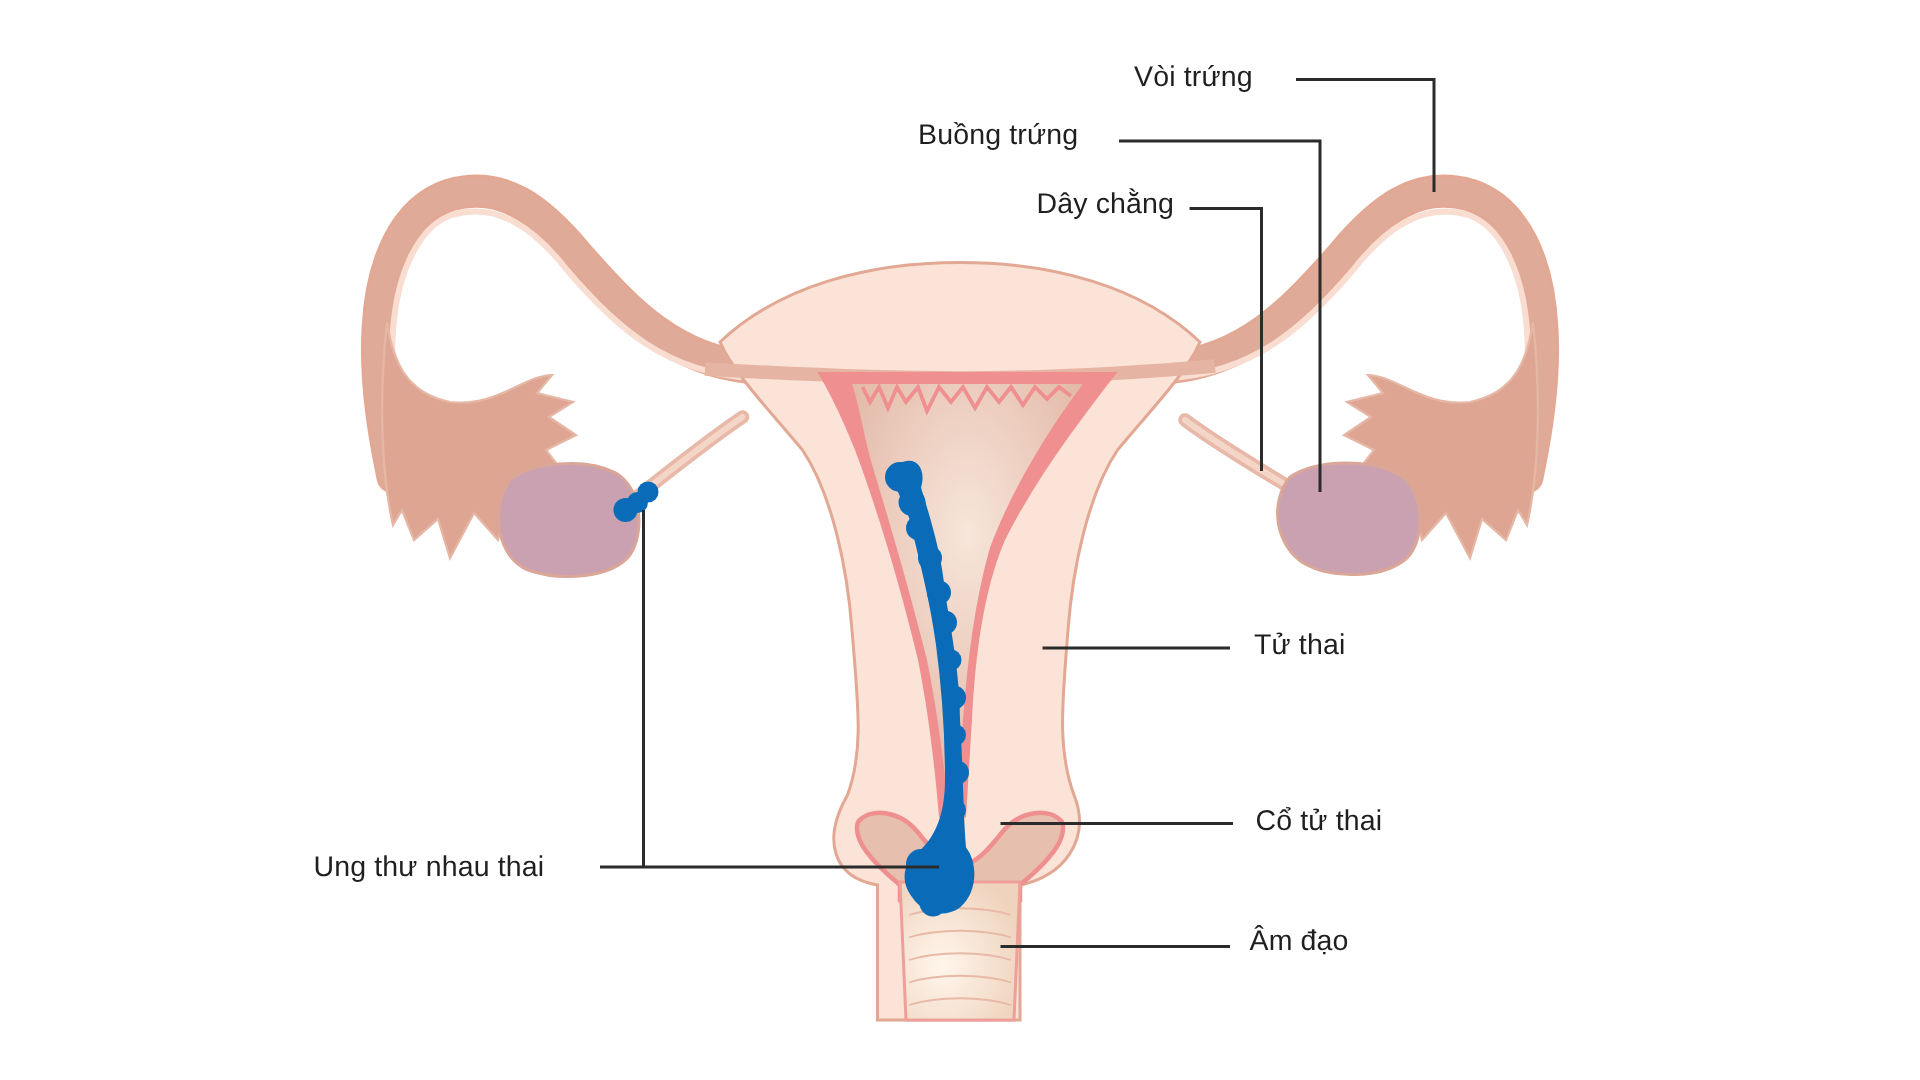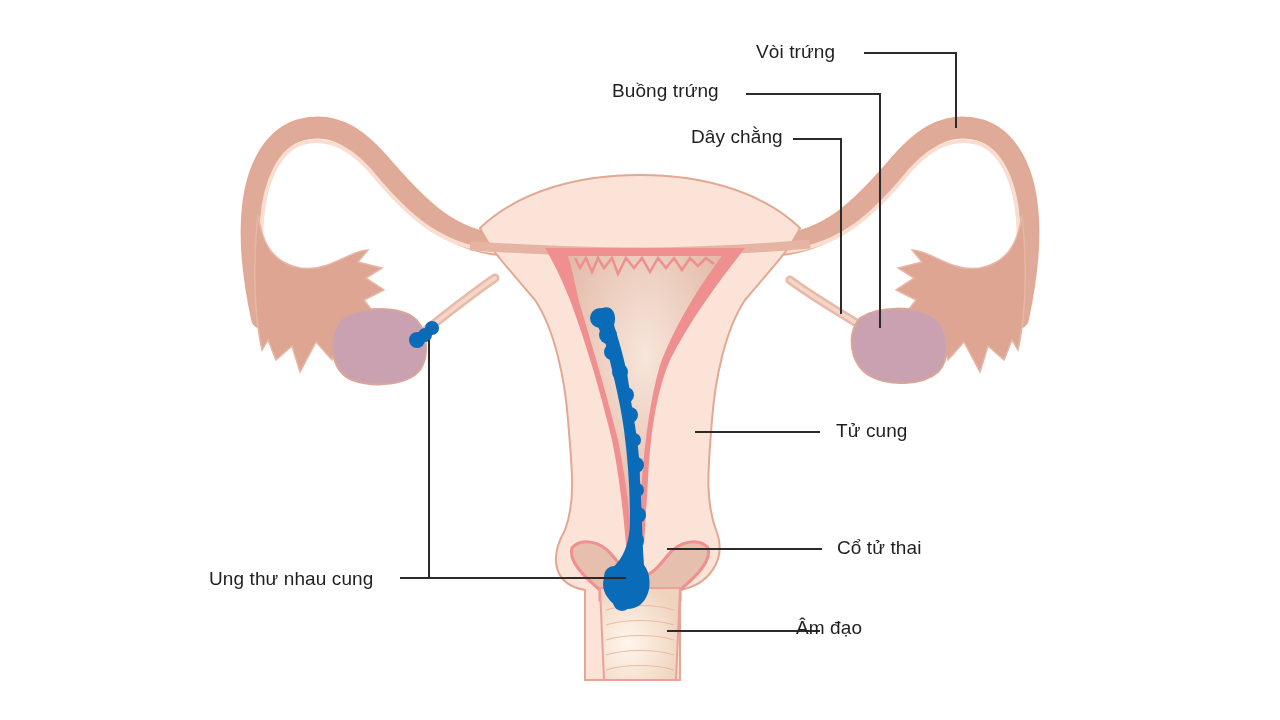--- a/index.html
+++ b/index.html
@@ -108,16 +108,16 @@
     <line x1="667" y1="549" x2="822" y2="549"></line>
     <line x1="667" y1="631" x2="820" y2="631"></line>
     <line x1="400" y1="578" x2="626" y2="578"></line>
     <line x1="429" y1="340" x2="429" y2="578"></line>
   </g>
 </svg>
 
 <div class="label" style="left:756px; top:41px;">Vòi trứng</div>
 <div class="label" style="left:588px; top:80px;margin-left:24px;">Buồng trứng</div>
 <div class="label" style="left:691px; top:126px;">Dây chằng</div>
-<div class="label" style="left:836px; top:420px;">Tử cung</div>
+<div class="label" style="left:836px; top:420px;">Tử thai</div>
 <div class="label" style="left:837px; top:537px;">Cổ tử thai</div>
-<div class="label" style="left:796px; top:617px;">Âm đạo</div>
-<div class="label" style="left:209px; top:568px;">Ung thư nhau cung</div>
+<div class="label" style="left:833px; top:617px;">Âm đạo</div>
+<div class="label" style="left:209px; top:568px;">Ung thư nhau thai</div>
 
 </body></html>

